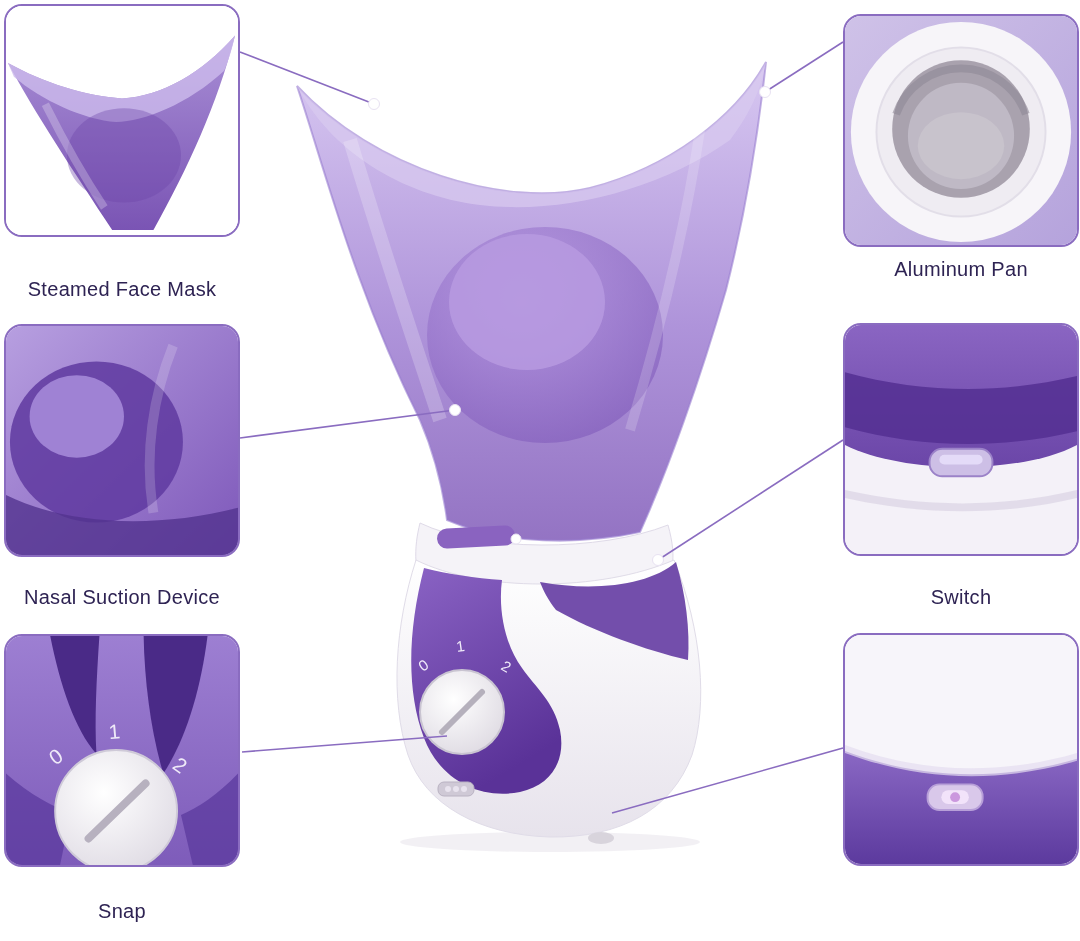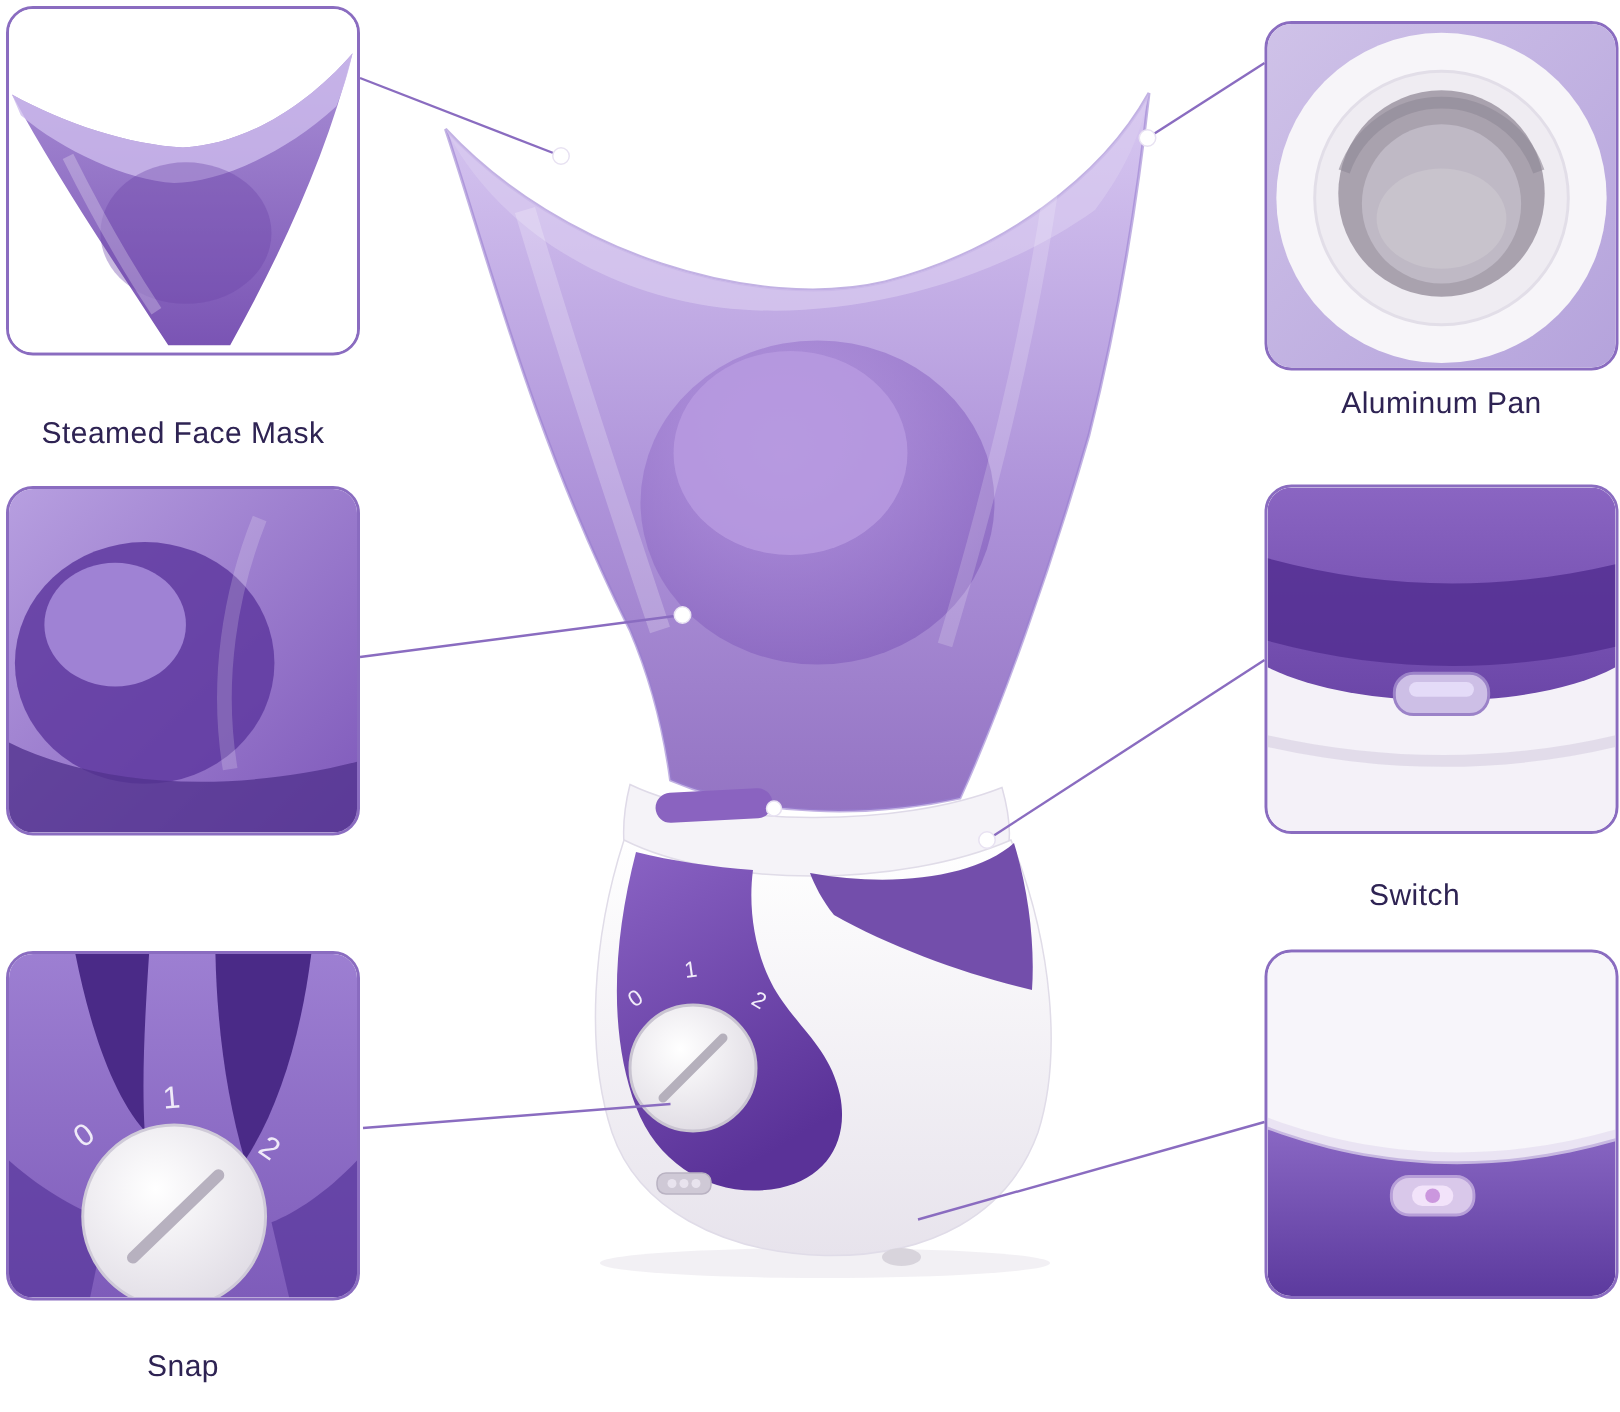--- a/index.html
+++ b/index.html
@@ -21,21 +21,21 @@
   #box-switch{left:843px;top:323px;}
   #box-light{left:843px;top:633px;}
   .callout-label{
     position:absolute;width:236px;text-align:center;
     font-size:20px;letter-spacing:.3px;color:#2e2353;
   }
   #lbl-mask{left:4px;top:258px;margin-top:20px;}
   #lbl-nasal{left:4px;top:586px;}
   #lbl-snap{left:4px;top:900px;}
   #lbl-pan{left:843px;top:258px;}
-  #lbl-switch{left:825px;top:586px;}
+  #lbl-switch{left:843px;top:586px;}
   #lbl-light{left:843px;top:900px;}
   .dial-num{font-size:15px;fill:#f1ecfa;}
   .dial-num-big{font-size:21px;fill:#efeaf8;}
 </style>
 </head>
 <body>
 
 <div class="stage">
 
   <svg class="overlay" viewBox="0 0 1080 941">
@@ -257,17 +257,18 @@
       <rect width="236" height="233" fill="#f7f5fa"></rect>
       <path d="M 0 118 C 80 148, 160 148, 236 126 L 236 233 L 0 233 Z" fill="url(#bl1)"></path>
       <path d="M 0 112 C 80 142, 160 142, 236 120 L 236 128 C 160 150, 80 150, 0 120 Z" fill="#e4ddf0" opacity="0.7"></path>
       <rect x="84" y="152" width="56" height="26" rx="12" fill="#d9c8ea" stroke="#b79fd8" stroke-width="2"></rect>
       <rect x="98" y="158" width="28" height="14" rx="7" fill="#f2e3fa"></rect>
       <circle cx="112" cy="165" r="5" fill="#c48ad8" opacity="0.85"></circle>
     </svg>
   </div>
 
   <div class="callout-label" id="lbl-mask">Steamed Face Mask</div>
+  <div class="callout-label" id="lbl-nasal">Nasal Suction Device</div>
   <div class="callout-label" id="lbl-snap">Snap</div>
   <div class="callout-label" id="lbl-pan">Aluminum Pan</div>
   <div class="callout-label" id="lbl-switch">Switch</div>
 
 </div>
 
 </body></html>

